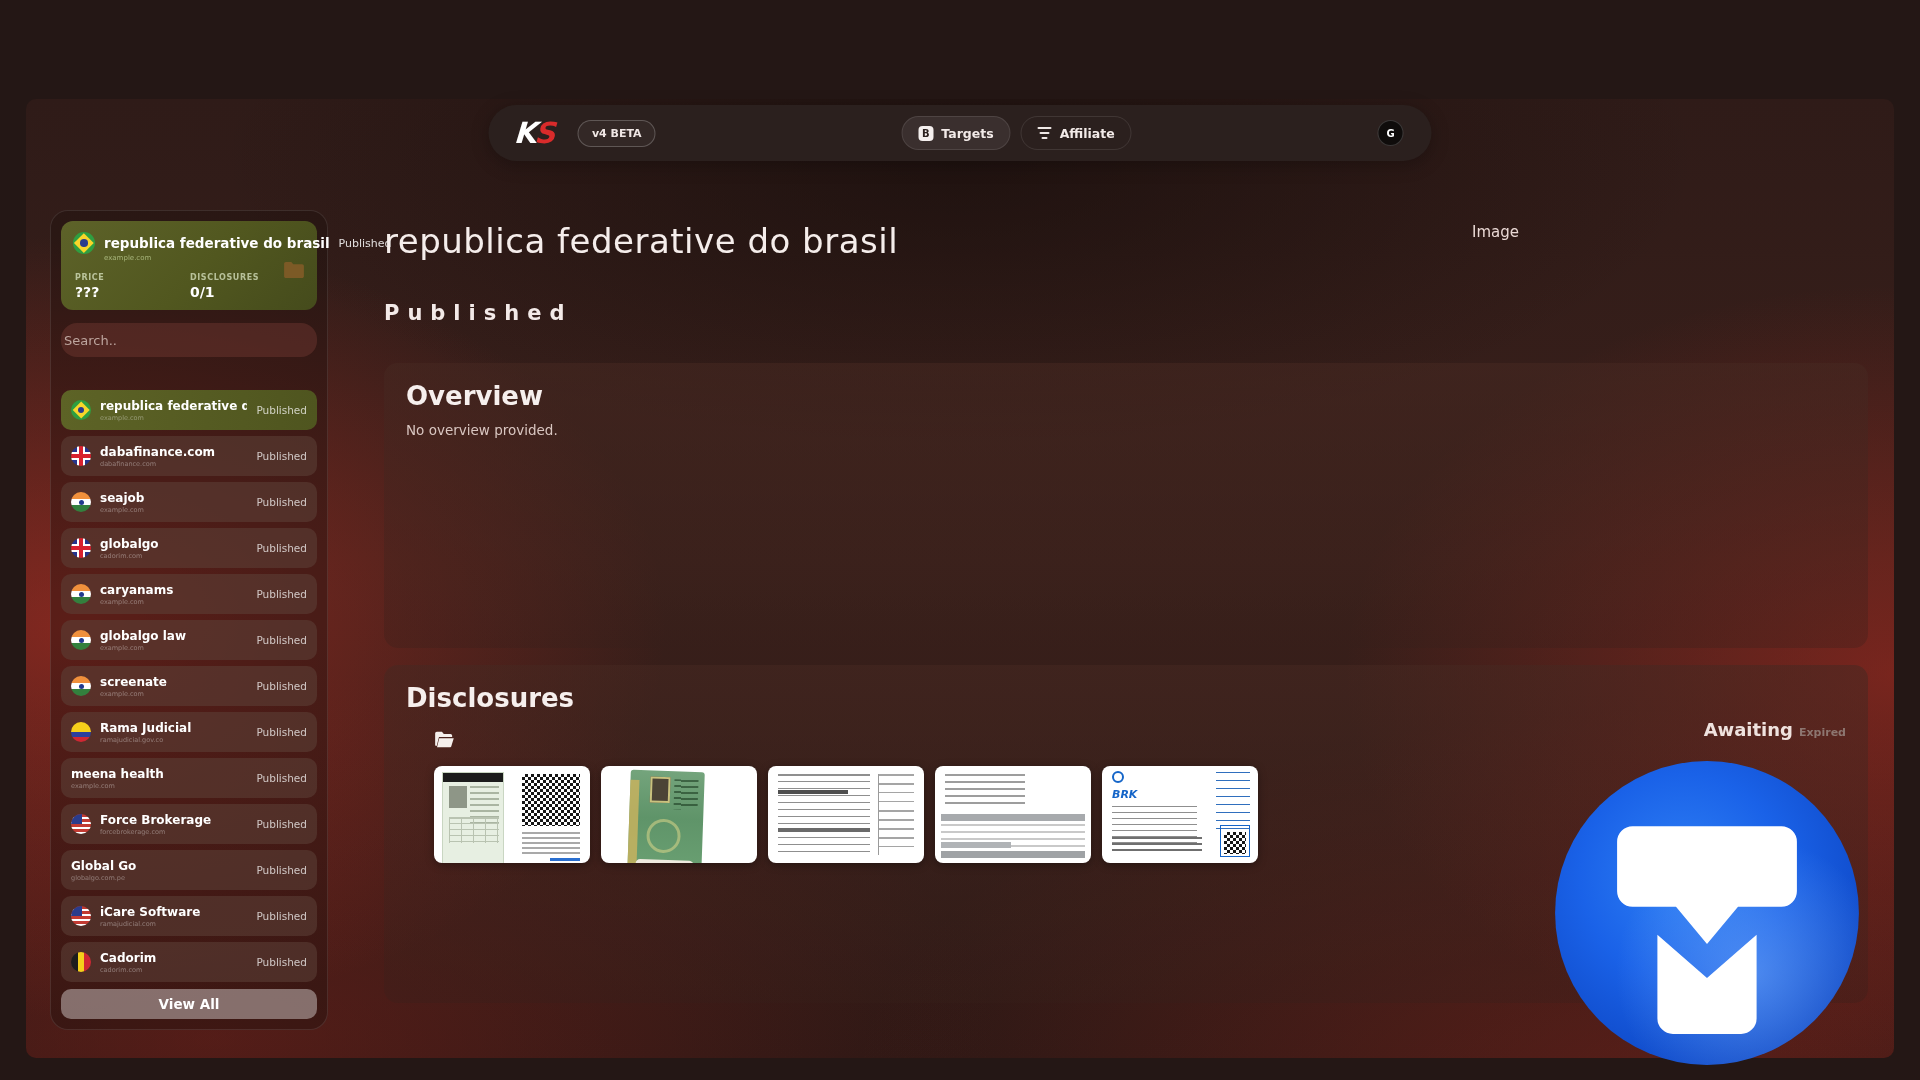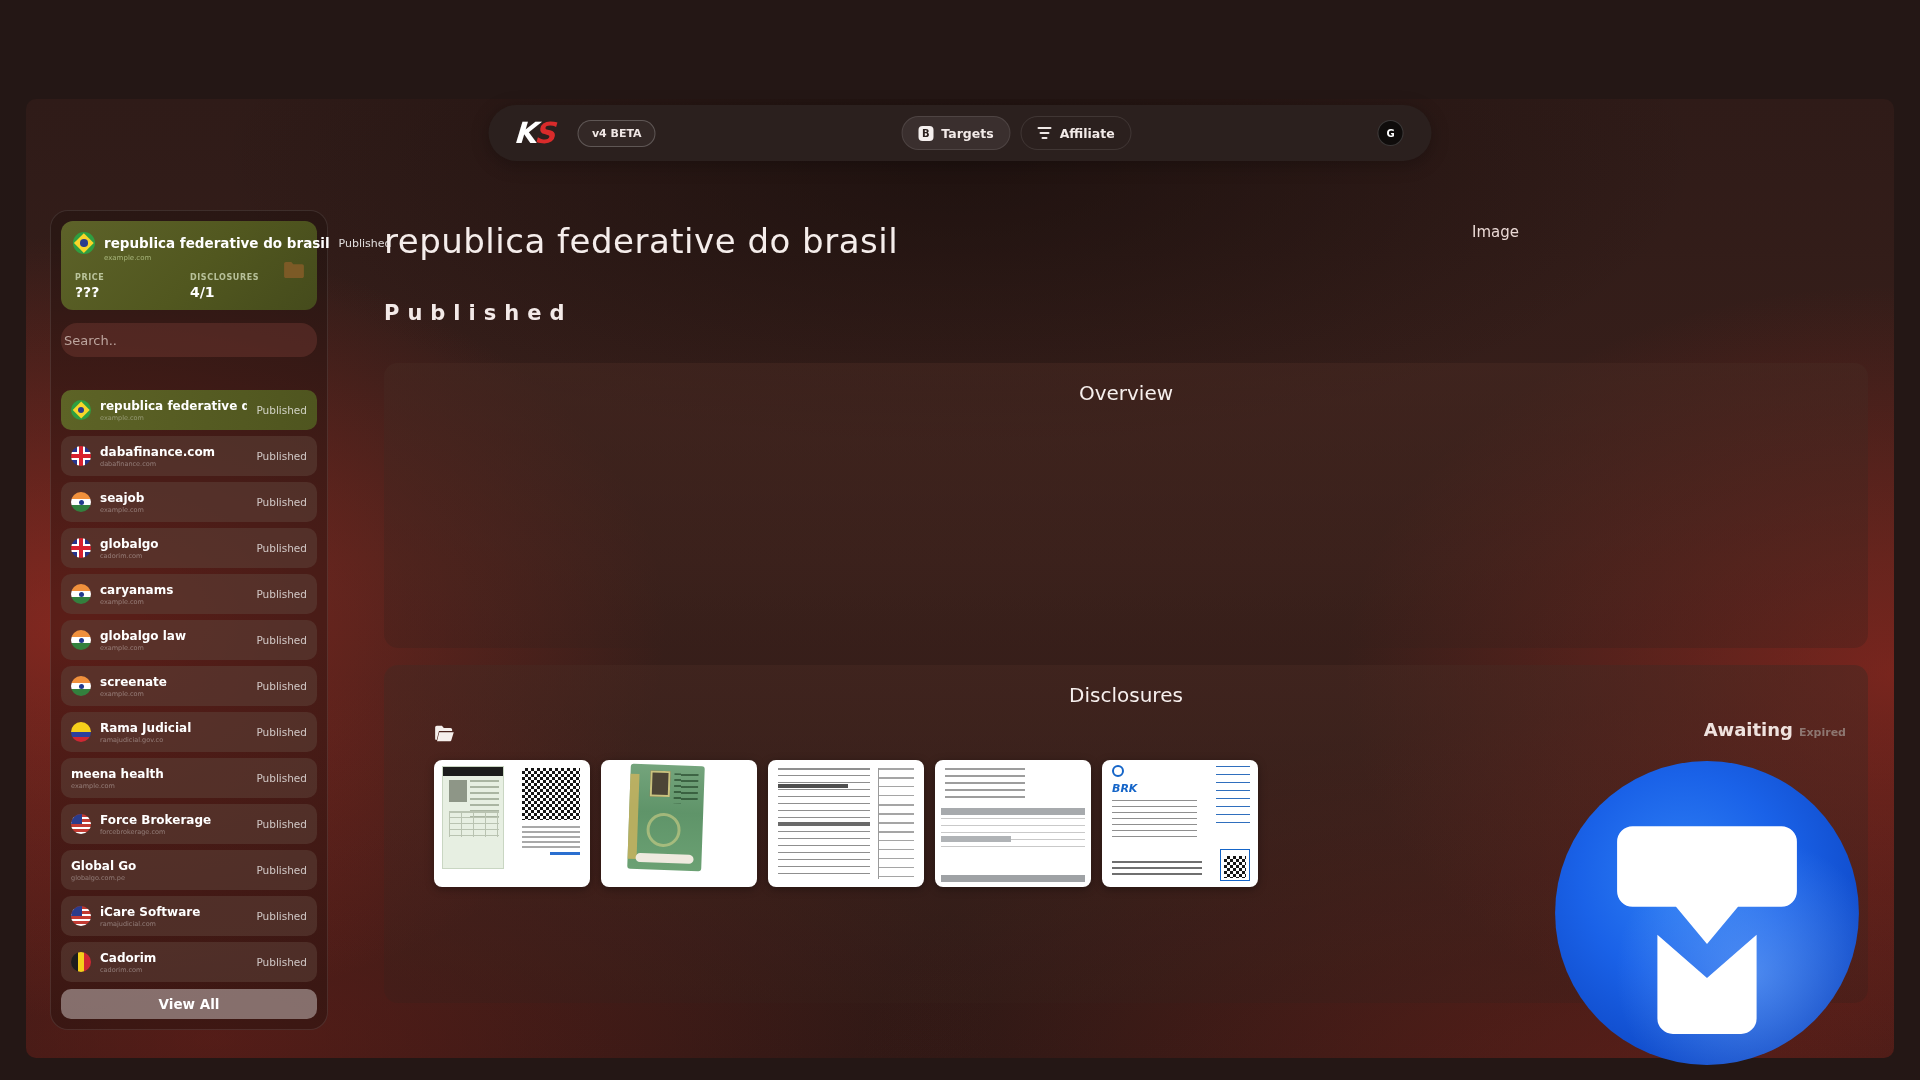--- a/index.html
+++ b/index.html
@@ -124,33 +124,33 @@
   
   .main { position:absolute; left:358px; top:122px; width:1484px; }
   .page-title { font-size:34px; font-weight:400; color:#f5edeb; letter-spacing:.5px; }
   .image-alt { position:absolute; left:1088px; top:2px; font-size:15px; color:#ead9d5; }
   .page-status { margin-top:40px; font-size:21px; font-weight:bold; letter-spacing:8px; color:#f3eae8; }
   .card {
     border-radius:14px; padding:18px 22px;
     background:linear-gradient(180deg, rgba(70,40,33,.55) 0%, rgba(54,31,26,.30) 100%);
   }
   .overview-card { margin-top:38px; height:285px; }
-  .card-heading { font-size:20px; font-weight:normal; color:#f6efed;text-align:center; }
+  .card-heading { font-size:26px; font-weight:bold; color:#f6efed; }
   .overview-body { margin-top:11px; font-size:13.5px; color:#d9c6c1; }
   .disclosures-card { margin-top:17px; height:338px; position:relative; }
   .disc-row { display:flex; align-items:center; gap:12px; margin-top:15px; }
   .disc-title { font-size:16.5px; font-weight:bold; color:#fbf5f3; }
   .check-icon { width:20px; height:20px; flex:none; }
   .awaiting-wrap { position:absolute; right:22px; top:54px; display:flex; align-items:baseline; gap:6px; }
   .awaiting { font-size:18px; color:#efe2de; font-weight:700; }
   .expired { font-size:11px; font-weight:bold; color:#8d7670; }
   .disc-folder { margin:18px 0 0 28px; width:21px; height:17px; color:#f5efec; }
   .thumbs { display:flex; gap:11px; margin:14px 0 0 28px; }
   .thumb {
-    width:156px; height:127px; border-radius:8px; background:#fff;
+    width:156px; height:97px; border-radius:8px; background:#fff;
     position:relative; overflow:hidden; cursor:pointer; flex:none;
     box-shadow:0 2px 8px rgba(0,0,0,.35);
   }
   .qr { background:repeating-conic-gradient(#161616 0% 25%, #fff 0% 50%) 0 0/6px 6px; }
   
   .t1-id { position:absolute; left:8px; top:6px; width:62px; height:103px; background:#e7efe2; border:1px solid #c9d6c2; }
   .t1-id-head { position:absolute; left:0; top:0; width:100%; height:9px; background:#1c1c1c; }
   .t1-photo { position:absolute; left:6px; top:13px; width:18px; height:22px; background:#8e9687; }
   .t1-lines { position:absolute; left:27px; top:13px; right:4px; height:40px;
     background:repeating-linear-gradient(180deg,#aab5a2 0 2px, transparent 2px 6px); }
@@ -236,21 +236,21 @@
         <span class="featured-status">Published</span>
       </div>
       <div class="featured-sub">example.com</div>
       <div class="featured-stats">
         <div class="stat">
           <div class="stat-label">PRICE</div>
           <div class="stat-value">???</div>
         </div>
         <div class="stat">
           <div class="stat-label">DISCLOSURES</div>
-          <div class="stat-value">4/1</div>
+          <div class="stat-value">0/1</div>
         </div>
       </div>
       <svg class="featured-folder" viewBox="0 0 24 20" fill="currentColor">
           <path d="M1 3c0-1.1.9-2 2-2h6l2.2 2.5H21c1.1 0 2 .9 2 2V17c0 1.1-.9 2-2 2H3c-1.1 0-2-.9-2-2V3z"></path>
         </svg>
     </div>
 
     <input class="search" type="text" placeholder="Search.." style="">
 
     <div class="list">
@@ -363,20 +363,21 @@
     <div class="view-all">View All</div>
   </div>
 
   <div class="main">
     <h1 class="page-title">republica federative do brasil</h1>
     <div class="image-alt">Image</div>
     <div class="page-status">Published</div>
 
     <div class="card overview-card">
       <div class="card-heading">Overview</div>
+      <div class="overview-body">No overview provided.</div>
     </div>
 
     <div class="card disclosures-card">
       <div class="card-heading">Disclosures</div>
       <div class="awaiting-wrap">
         <span class="awaiting">Awaiting</span>
         <span class="expired">Expired</span>
       </div>
       <svg class="disc-folder" viewBox="0 0 24 20" fill="currentColor">
           <path d="M1 3c0-1.1.9-2 2-2h6l2.2 2.5H19c1.1 0 2 .9 2 2V7H5.5L2.8 17.5 1 17V3z"></path>

